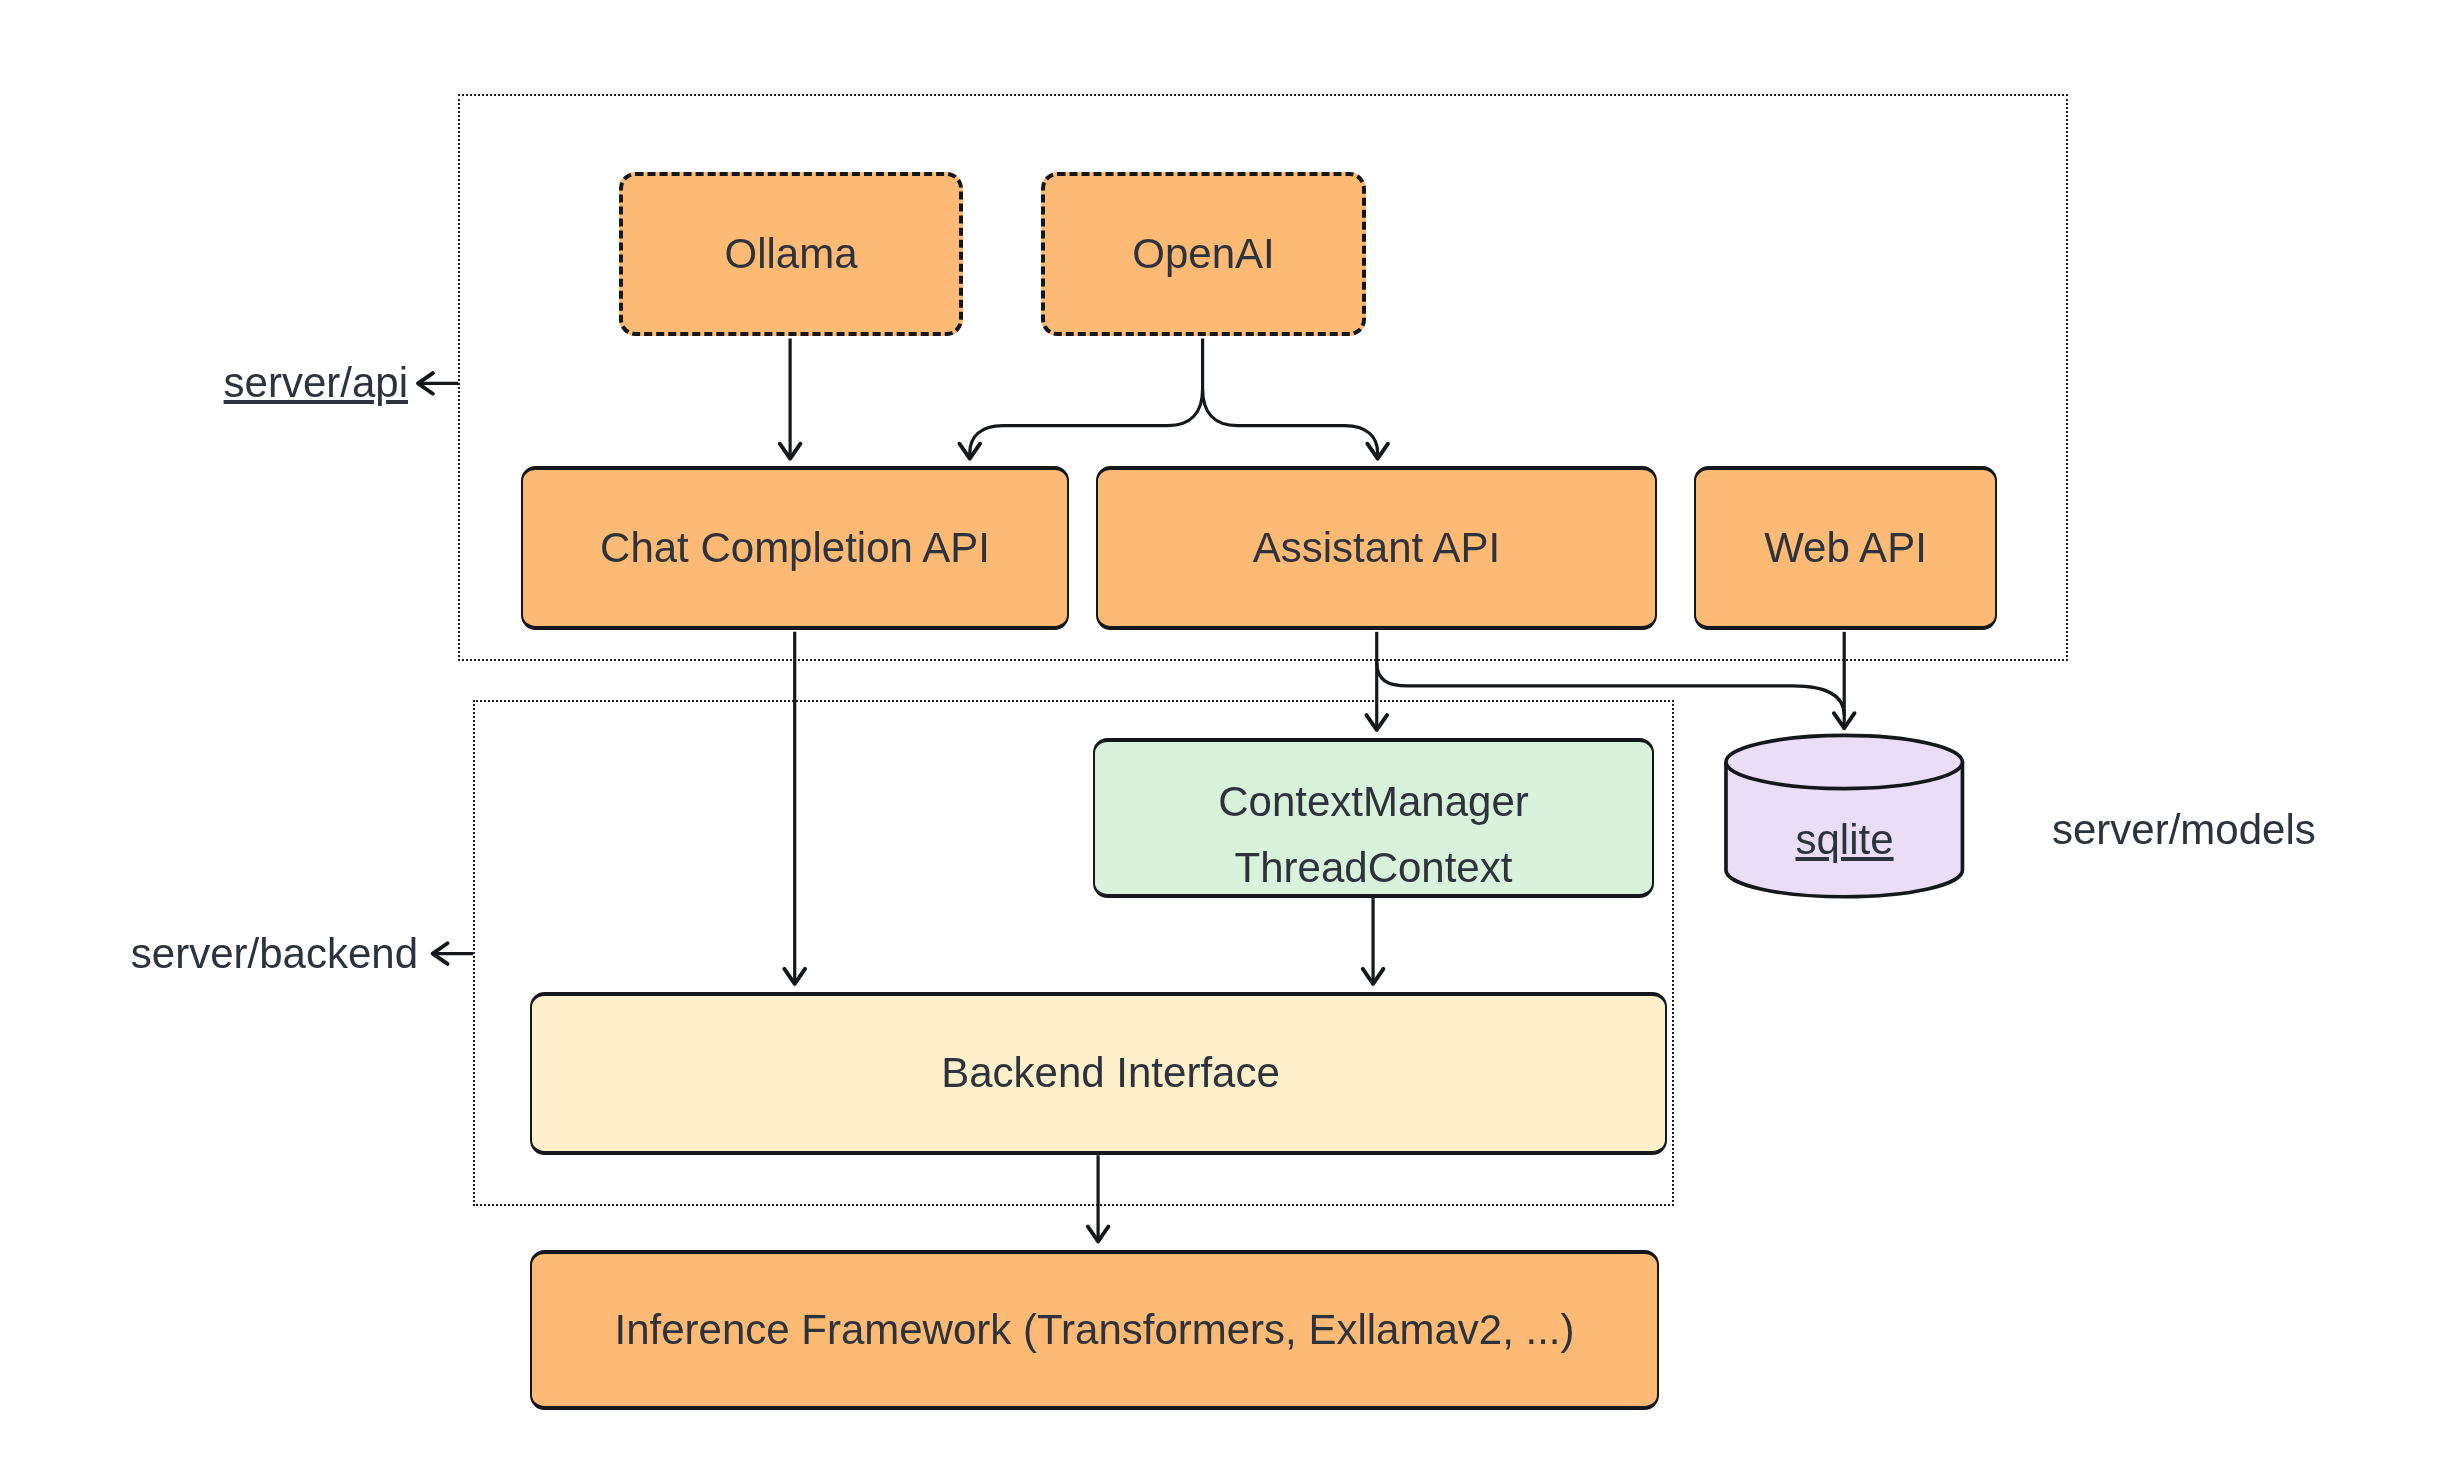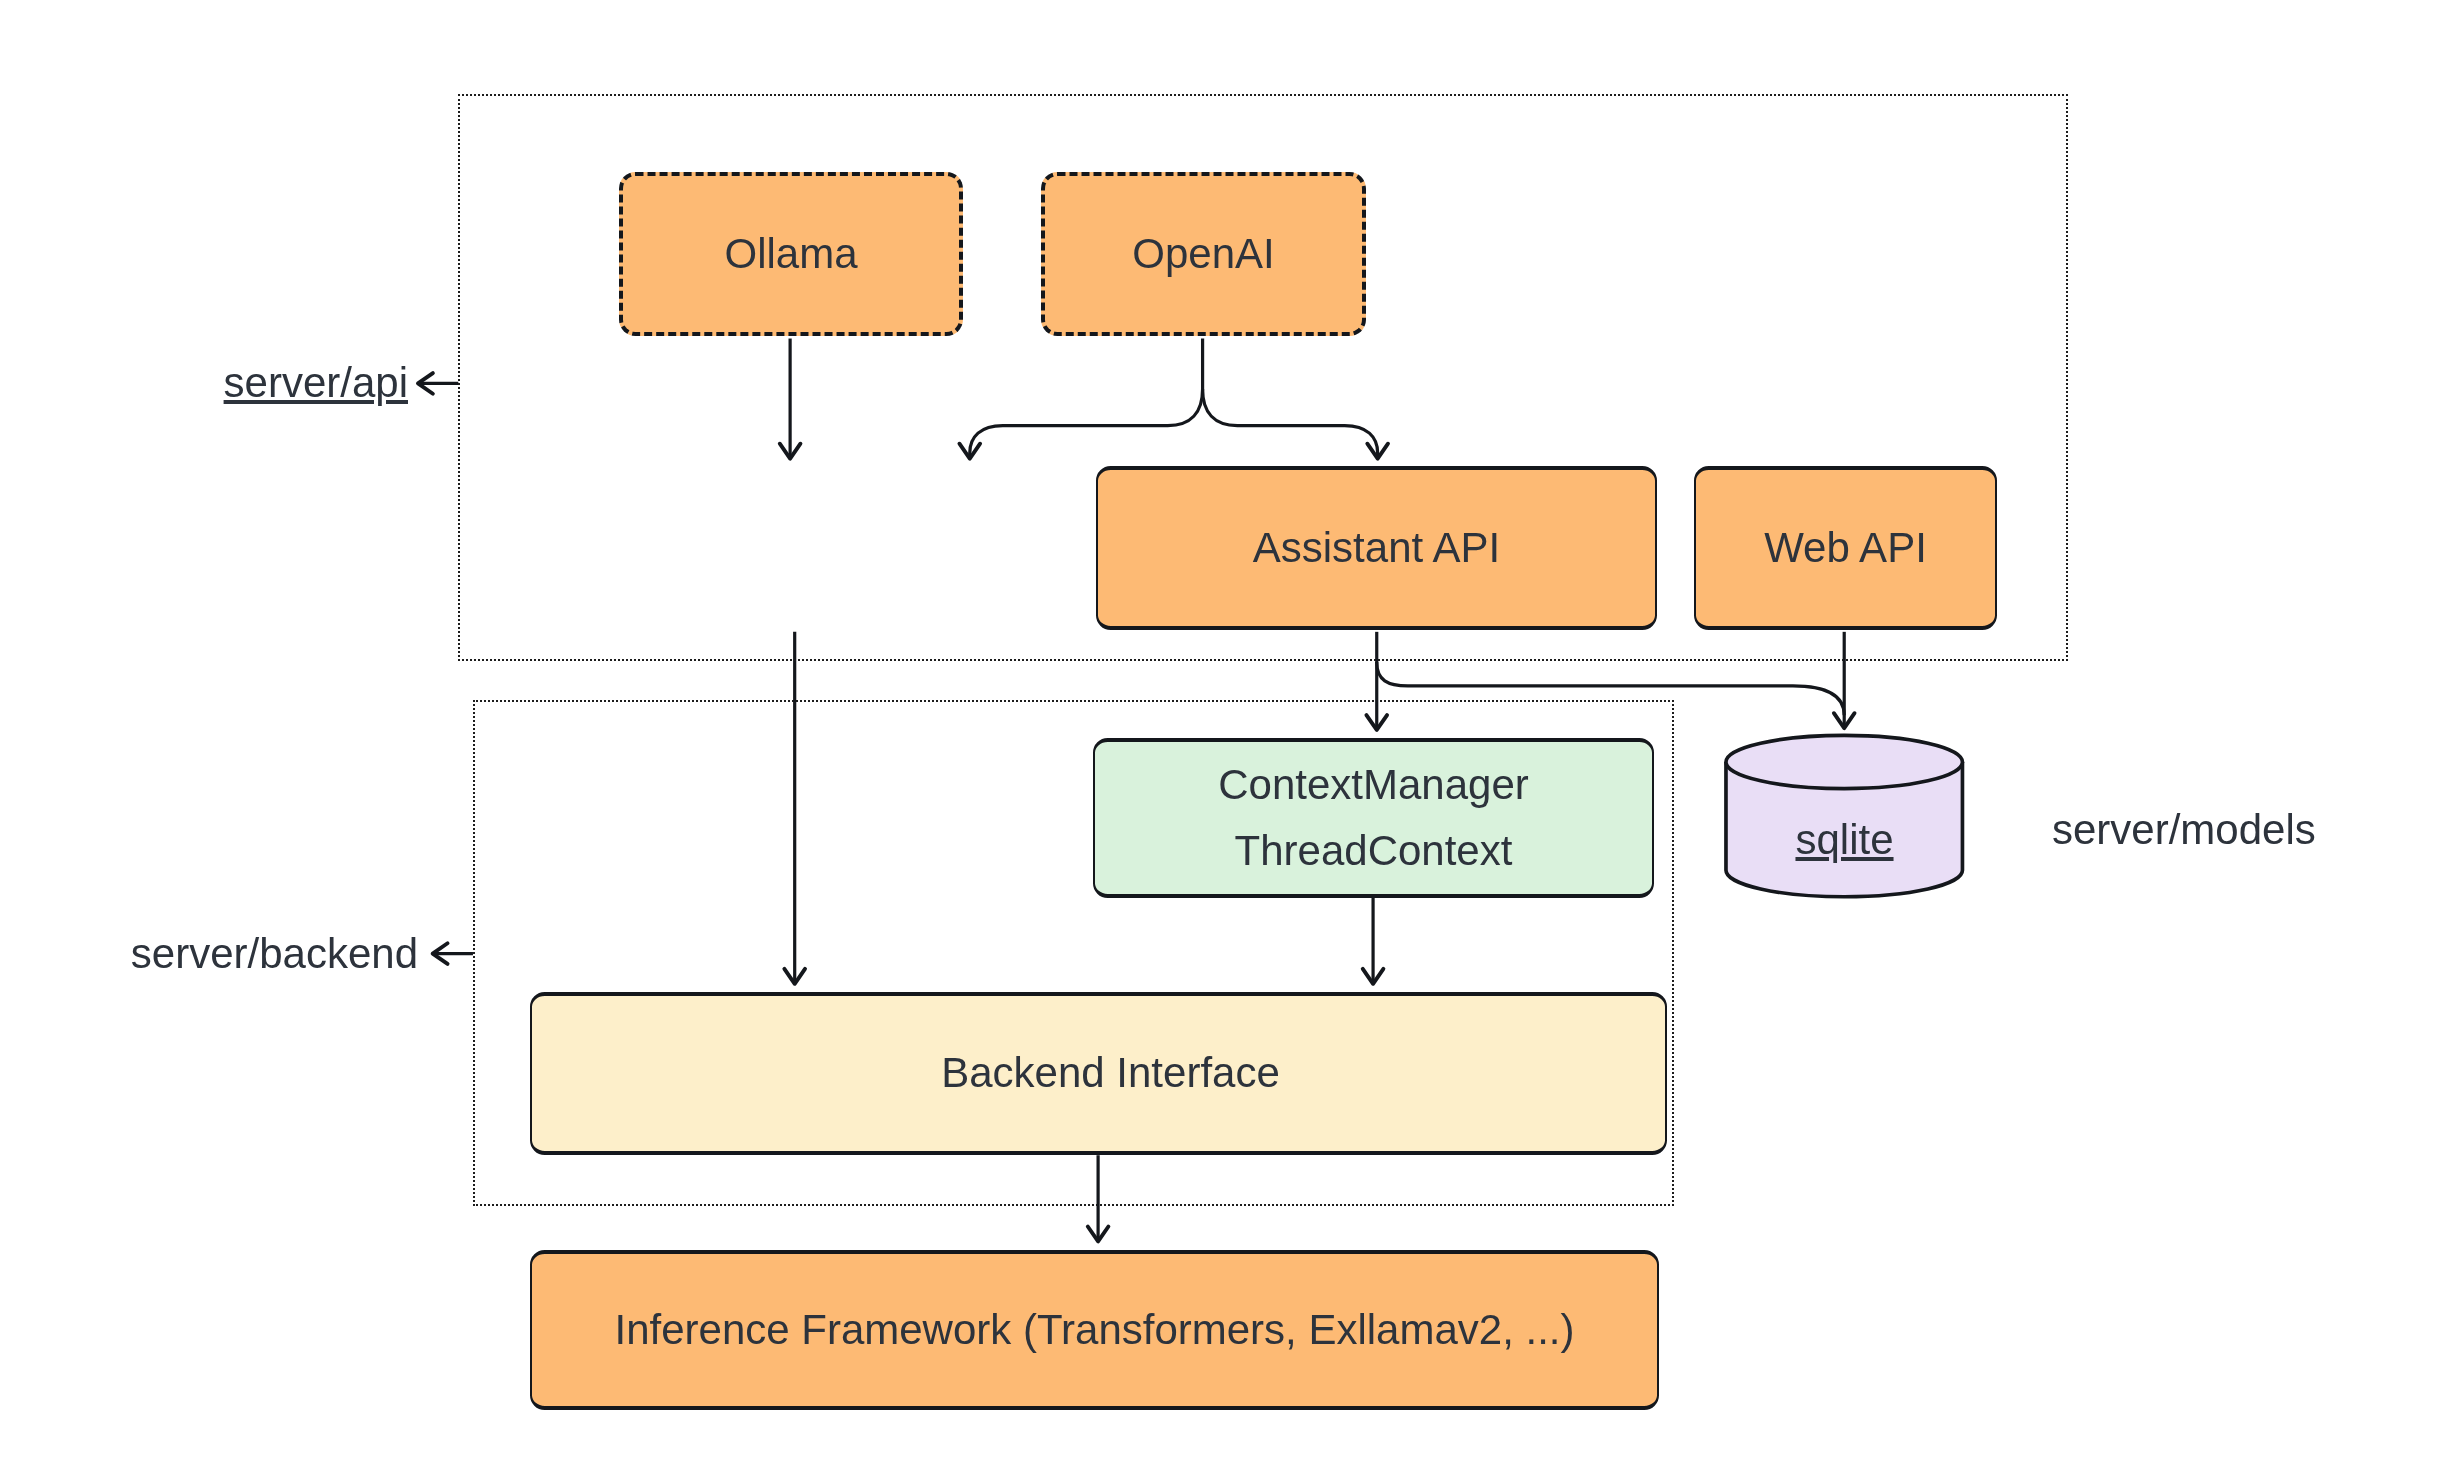--- a/index.html
+++ b/index.html
@@ -98,30 +98,33 @@
   </svg>
 
   <div class="node dashed" style="left:619px;top:172px;width:344px;height:164px;">
     <span>Ollama</span>
   </div>
 
   <div class="node dashed" style="left:1041px;top:172px;width:325px;height:164px;">
     <span>OpenAI</span>
   </div>
 
+  <div class="node" style="left:521px;top:466px;width:548px;height:164px;">
+    <span>Chat Completion API</span>
+  </div>
 
   <div class="node" style="left:1096px;top:466px;width:561px;height:164px;">
     <span>Assistant API</span>
   </div>
 
   <div class="node" style="left:1694px;top:466px;width:303px;height:164px;">
     <span>Web API</span>
   </div>
 
-  <div class="node green multiline" style="left:1093px;top:738px;width:561px;height:160px;">
+  <div class="node green multiline" style="left:1093px;top:738px;width:561px;height:160px;justify-content:flex-end;">
     <span>ContextManager</span>
     <span>ThreadContext</span>
   </div>
 
   <div class="cyl-label" style="left:1726px;top:815px;width:237px;text-decoration:underline;">sqlite</div>
 
   <div class="node yellow" style="left:530px;top:992px;width:1137px;height:163px;">
     <span>Backend Interface</span>
   </div>
 

